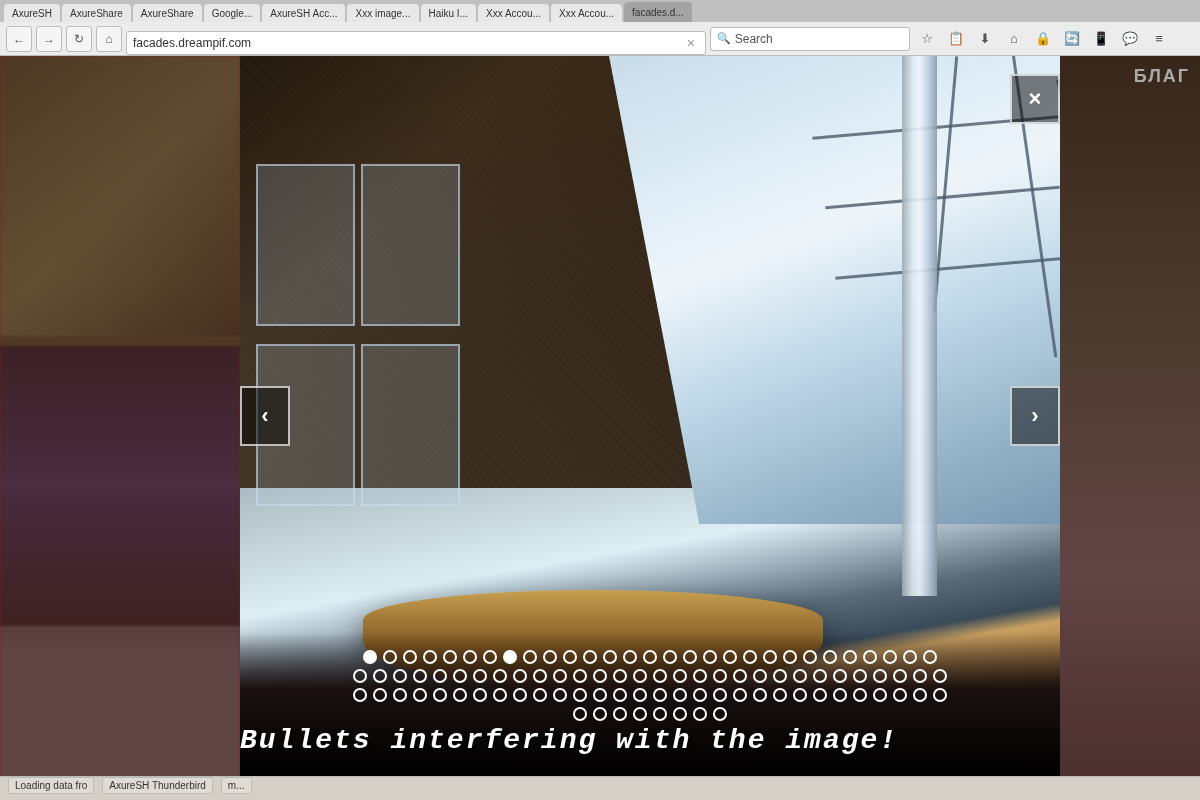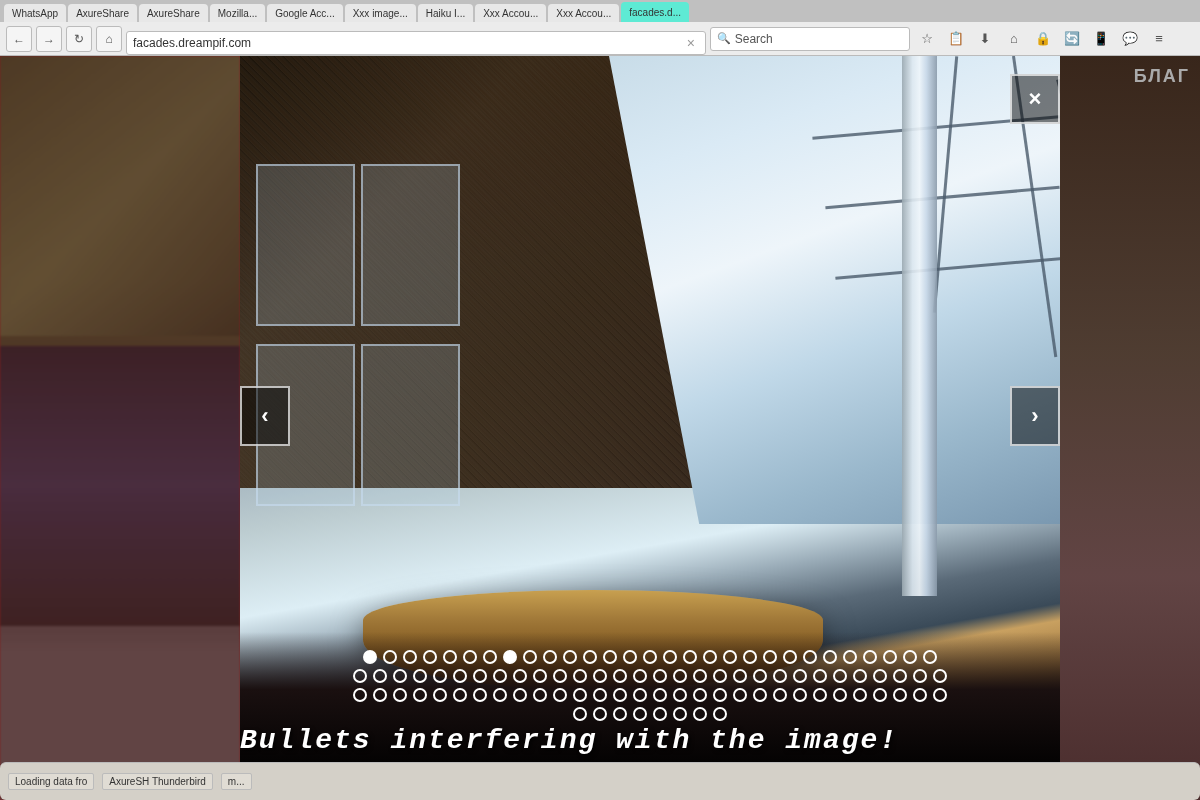--- a/index.html
+++ b/index.html
@@ -41,21 +41,21 @@
       color: #333;
       margin-right: 2px;
       height: 18px;
       white-space: nowrap;
       overflow: hidden;
       max-width: 120px;
       cursor: pointer;
     }
 
     .tab.active {
-      background: #5eead4;
+      background: #a3a3a3;
       height: 20px;
     }
 
     .nav-bar {
       display: flex;
       align-items: center;
       height: 34px;
       background: #ececec;
       border-bottom: 1px solid #bbb;
       padding: 0 6px;
@@ -467,29 +467,28 @@
     .bullet.active {
       background: white;
     }
 
     
     .status-bar {
       position: absolute;
       bottom: 0;
       left: 0;
       width: 1200px;
-      height: 38px;
+      height: 24px;
       background: #d4d0c8;
       border-top: 1px solid #bbb;
       display: flex;
-      align-items: center;
+      align-items: flex-start;
       padding: 0 8px;
       gap: 8px;
       z-index: 50;
-      border-radius: 6px;
     }
 
     .status-item {
       font-size: 10px;
       color: #333;
       padding: 2px 6px;
       border: 1px solid #bbb;
       background: #e0dcd4;
       border-radius: 2px;
       cursor: pointer;
@@ -515,25 +514,25 @@
     .wf2 { top: 0; left: 37%; width: 30%; height: 45%; }
     .wf3 { top: 50%; left: 5%; width: 30%; height: 45%; }
     .wf4 { top: 50%; left: 37%; width: 30%; height: 45%; }
   </style>
 </head>
 <body>
 
 <div class="browser-chrome">
 
   <div class="tab-bar">
-    <div class="tab">WhatsApp</div>
+    <div class="tab">AxureSH</div>
     <div class="tab">AxureShare</div>
     <div class="tab">AxureShare</div>
-    <div class="tab">Mozilla...</div>
-    <div class="tab">Google Acc...</div>
+    <div class="tab">Google...</div>
+    <div class="tab">AxureSH Acc...</div>
     <div class="tab">Xxx image...</div>
     <div class="tab">Haiku I...</div>
     <div class="tab">Xxx Accou...</div>
     <div class="tab">Xxx Accou...</div>
     <div class="tab active">facades.d...</div>
   </div>
 
   <div class="nav-bar">
     <div class="nav-btn">←</div>
     <div class="nav-btn">→</div>

